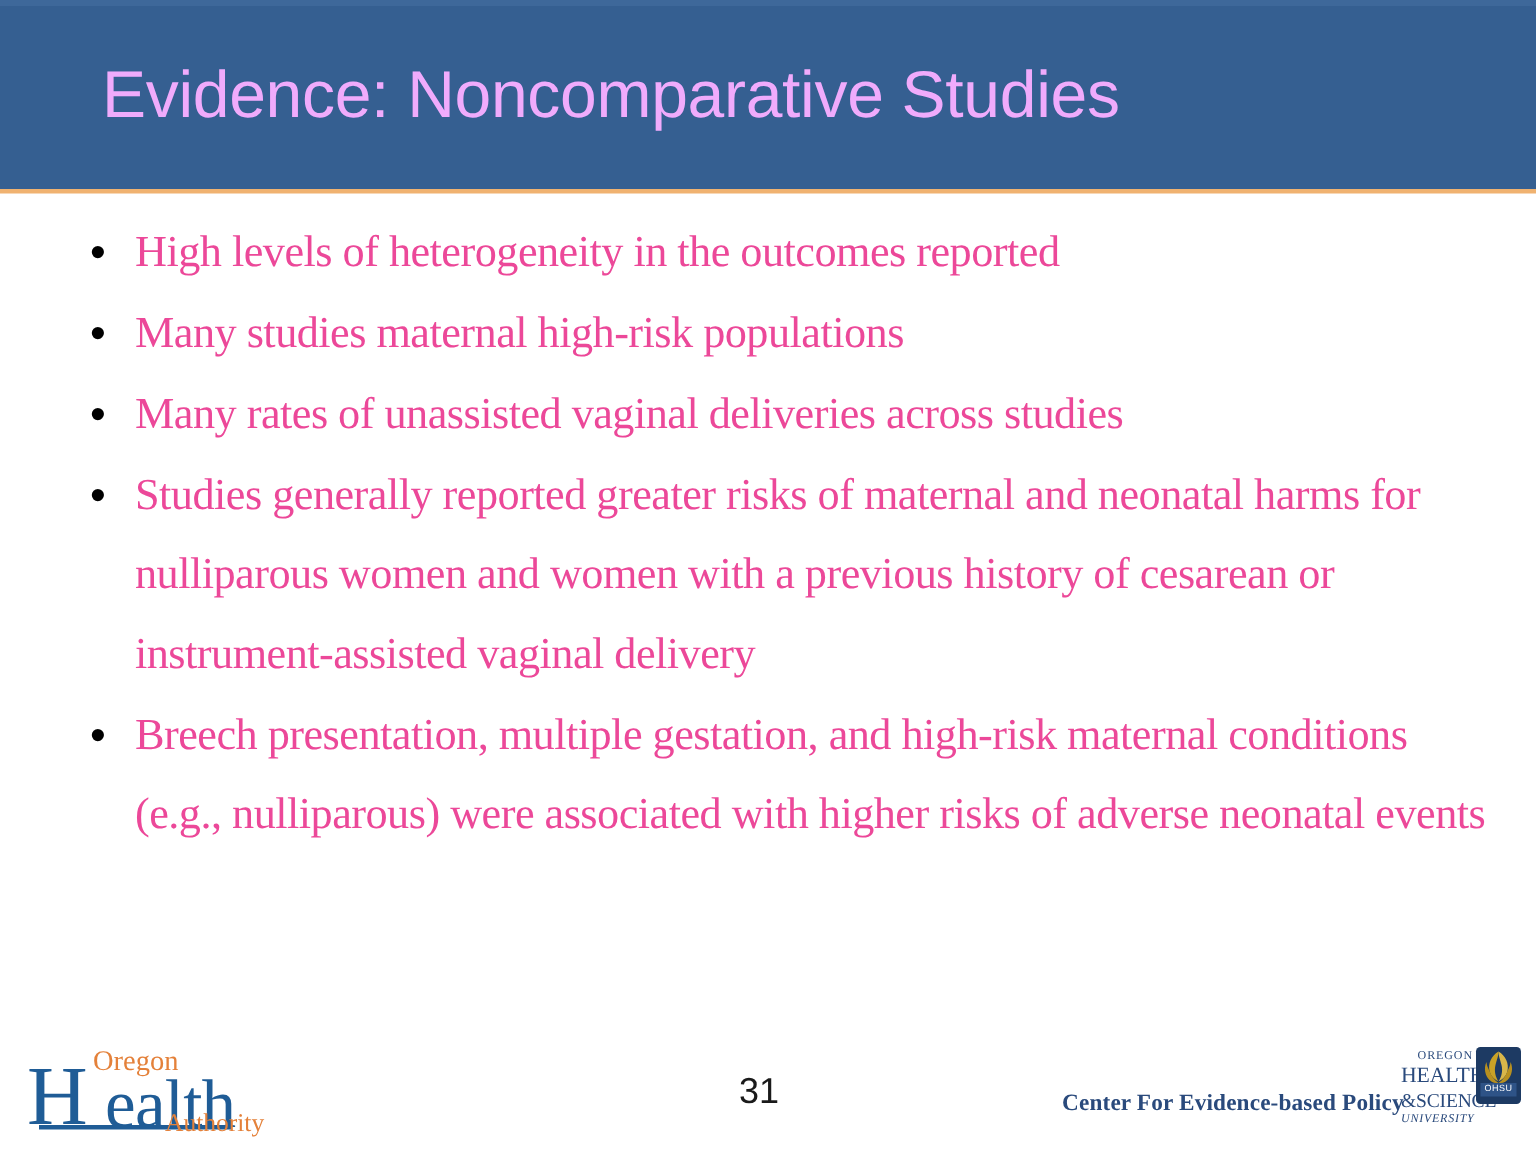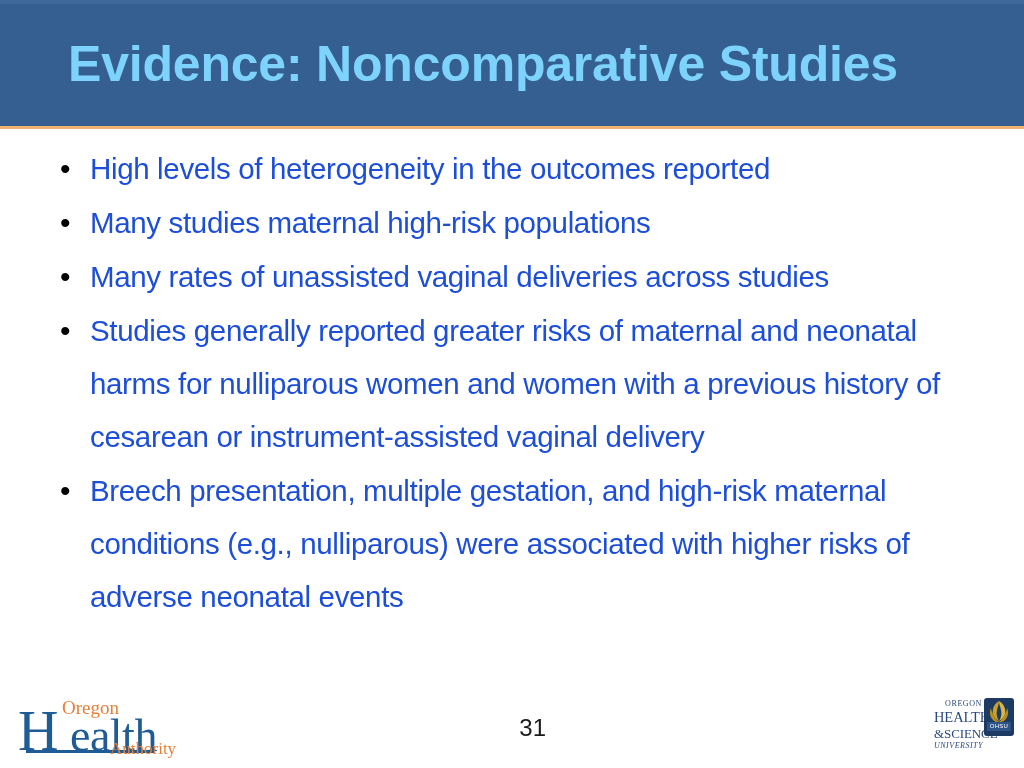--- a/index.html
+++ b/index.html
@@ -36,24 +36,24 @@
     left: 0;
     top: 0;
     width: 1024px;
     height: 4px;
     background: #3E689A;
   }
   #title-text {
     position: absolute;
     left: 68px;
     top: 34px;
-    color: #7dd3fc;
-    font-family: "Liberation Sans", sans-serif;
-    font-size: 50px;
-    font-weight: 700;
+    color: #f0abfc;
+    font-family: "Liberation Sans", sans-serif;
+    font-size: 44px;
+    font-weight: 400;
     letter-spacing: -0.2px;
     line-height: 60px;
     white-space: nowrap;
   }
   #title-underline {
     position: absolute;
     left: 0;
     top: 126px;
     width: 1024px;
     height: 3px;
@@ -78,22 +78,22 @@
     color: #000000;
     font-family: "Liberation Sans", sans-serif;
     font-size: 30px;
     line-height: 53px;
     text-align: left;
     padding-left: 8px;
     box-sizing: border-box;
   }
   .bullet-text {
     flex: 1 1 auto;
-    color: #1d4ed8;
-    font-family: Liberation Sans, sans-serif;
+    color: #ec4899;
+    font-family: Liberation Serif, serif;
     font-size: 29.5px;
     line-height: 53px;
     letter-spacing: -0.35px;
     white-space: pre-line;
   }
 
   
   #oha-logo {
     position: absolute;
     left: 18px;
@@ -147,21 +147,21 @@
     width: 128px;
     height: 3px;
     background: #1F5C96;
   }
 
   #page-number {
     position: absolute;
     left: 466px;
     top: 714px;
     width: 80px;
-    text-align: right;
+    text-align: center;
     color: #1A1A1A;
     font-family: "Liberation Sans", sans-serif;
     font-size: 24px;
     line-height: 28px;
   }
 
   #cebp-label {
     position: absolute;
     left: 708px;
     top: 727px;
@@ -264,20 +264,21 @@
   <div id="oha-logo">
     <span class="oha-h">H</span>
     <span class="oha-oregon">Oregon</span>
     <span class="oha-ealth">ealth</span>
     <span class="oha-rule"></span>
     <span class="oha-authority">Authority</span>
   </div>
 
   <div id="page-number">31</div>
 
+  <div id="cebp-label">Center For Evidence-based Policy</div>
 
   <div id="ohsu-logo">
     <div class="ohsu-words">
       <div class="ohsu-l1">OREGON</div>
       <div class="ohsu-l2">HEALTH</div>
       <div class="ohsu-l3">&amp;SCIENCE</div>
       <div class="ohsu-l4">UNIVERSITY</div>
     </div>
     <div class="ohsu-shield">
       <svg width="30" height="38" viewBox="0 0 30 38" xmlns="http://www.w3.org/2000/svg" aria-hidden="true">

